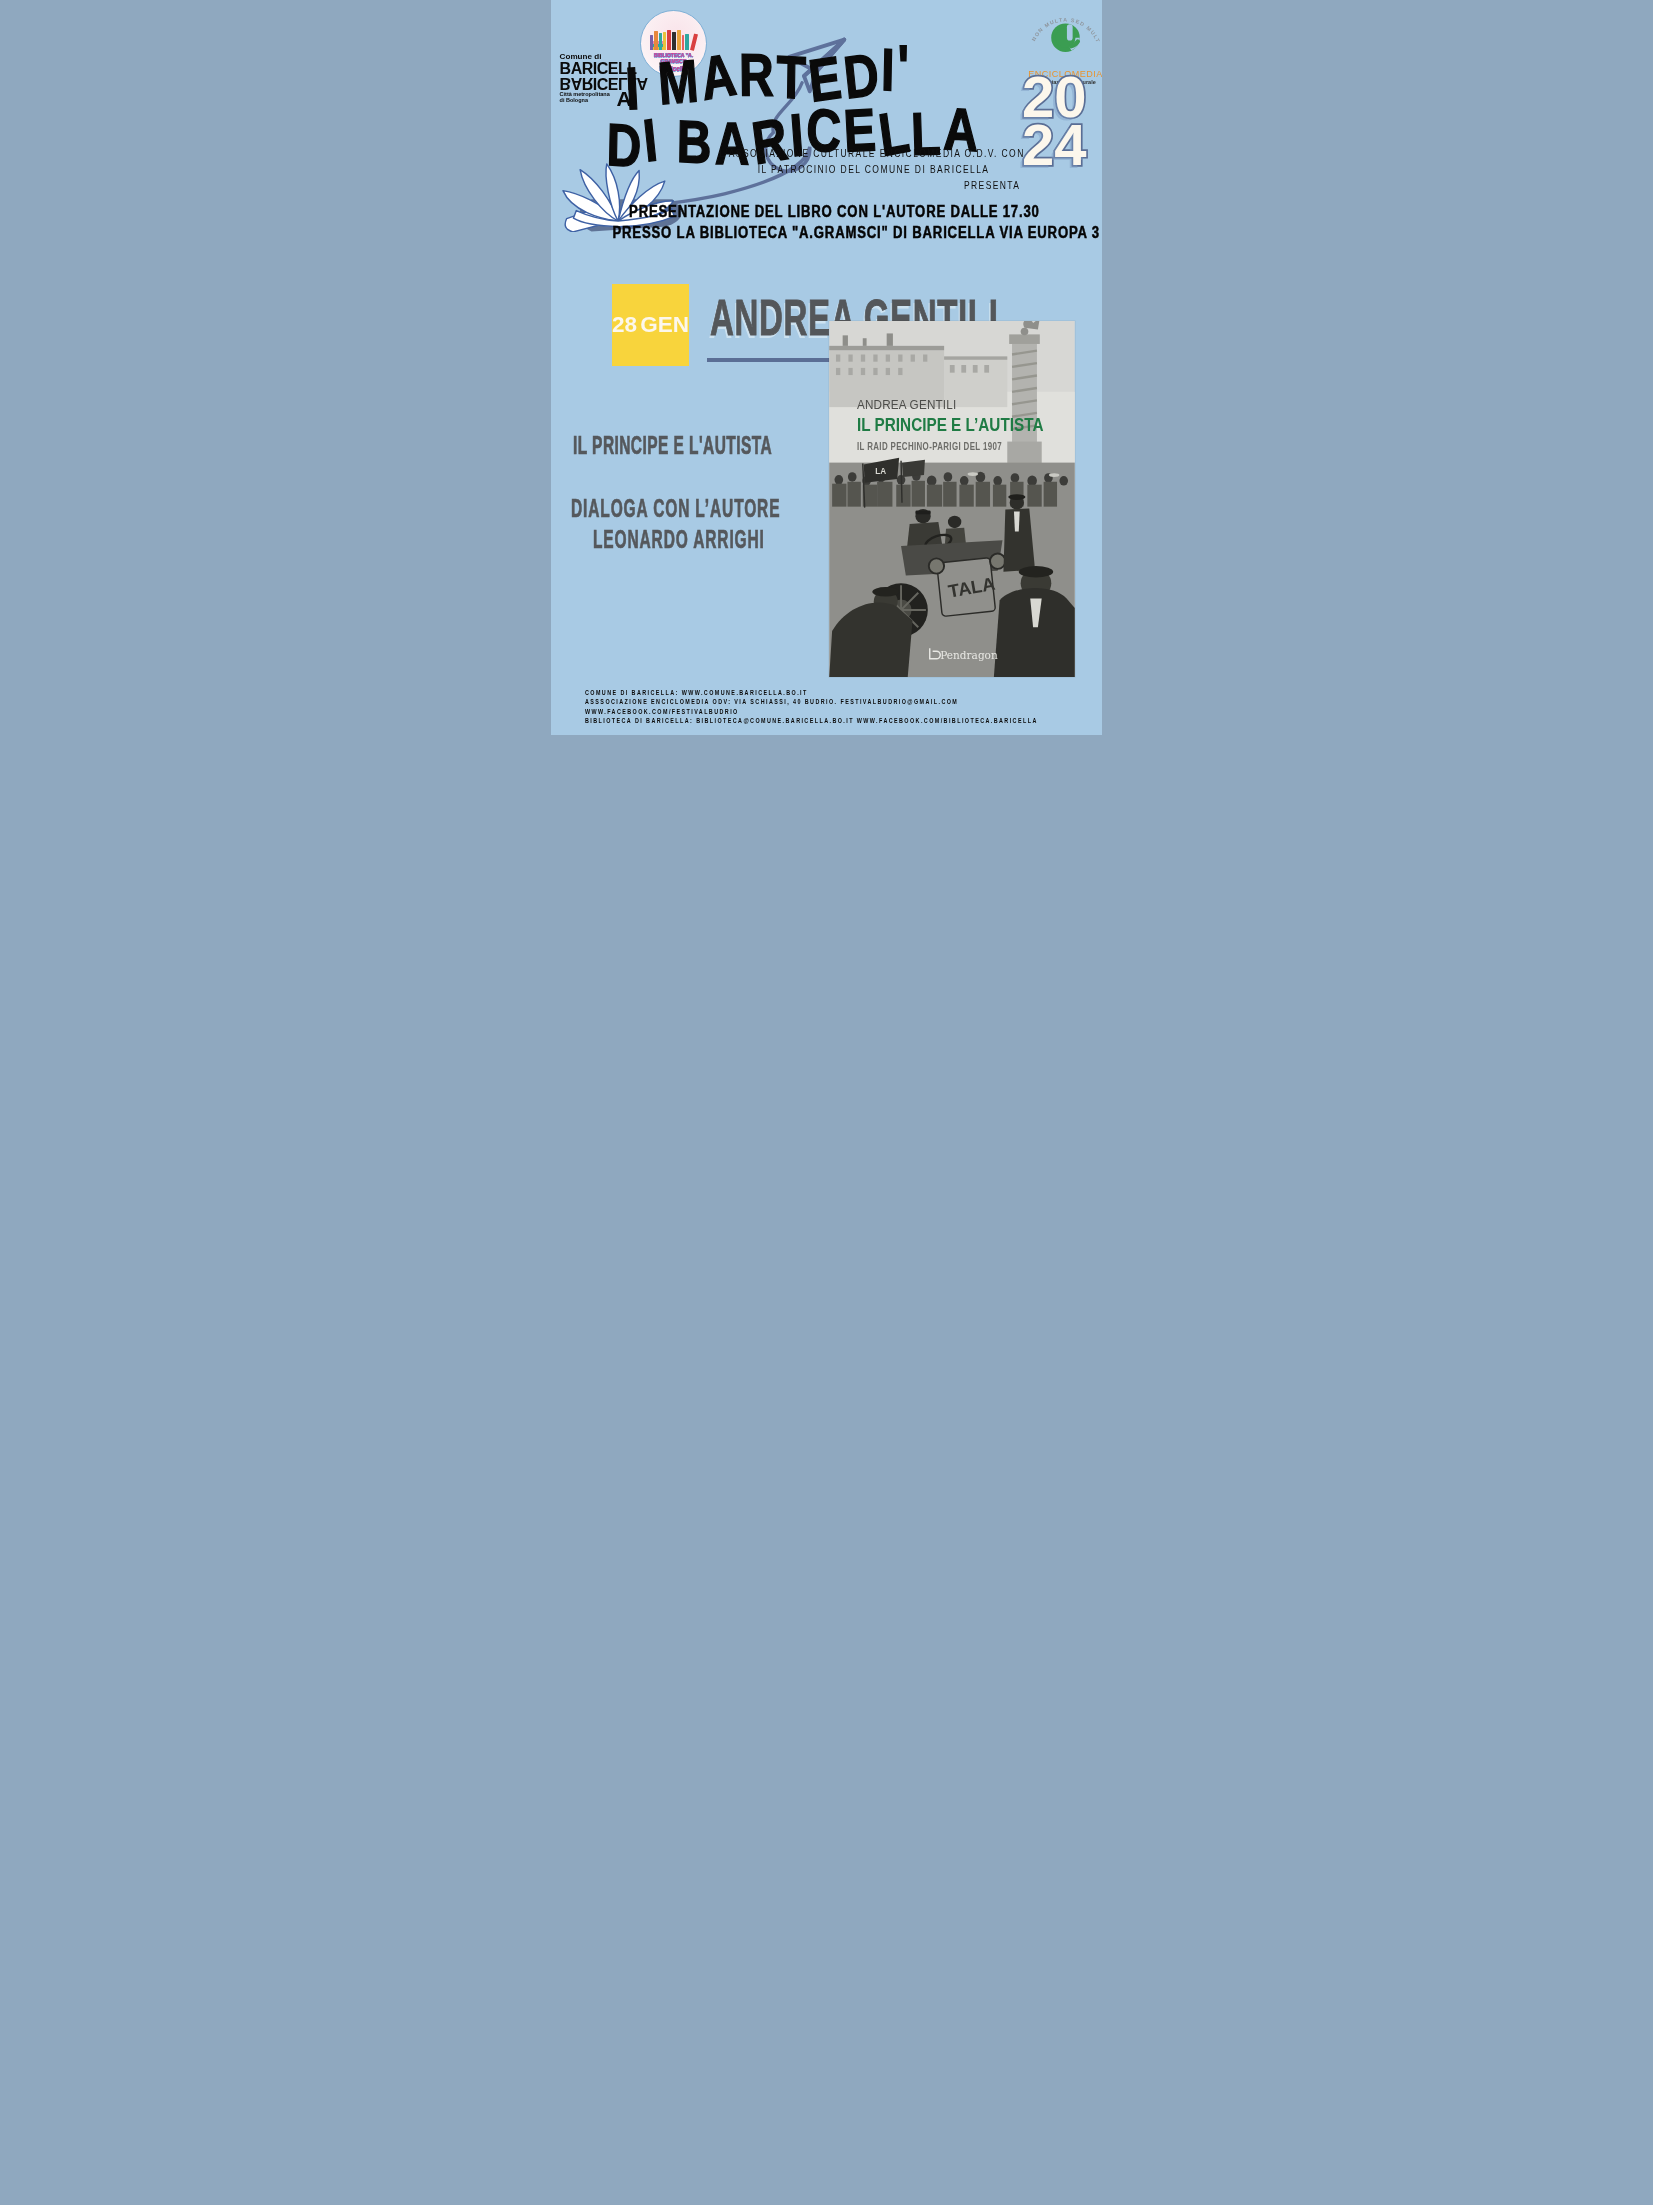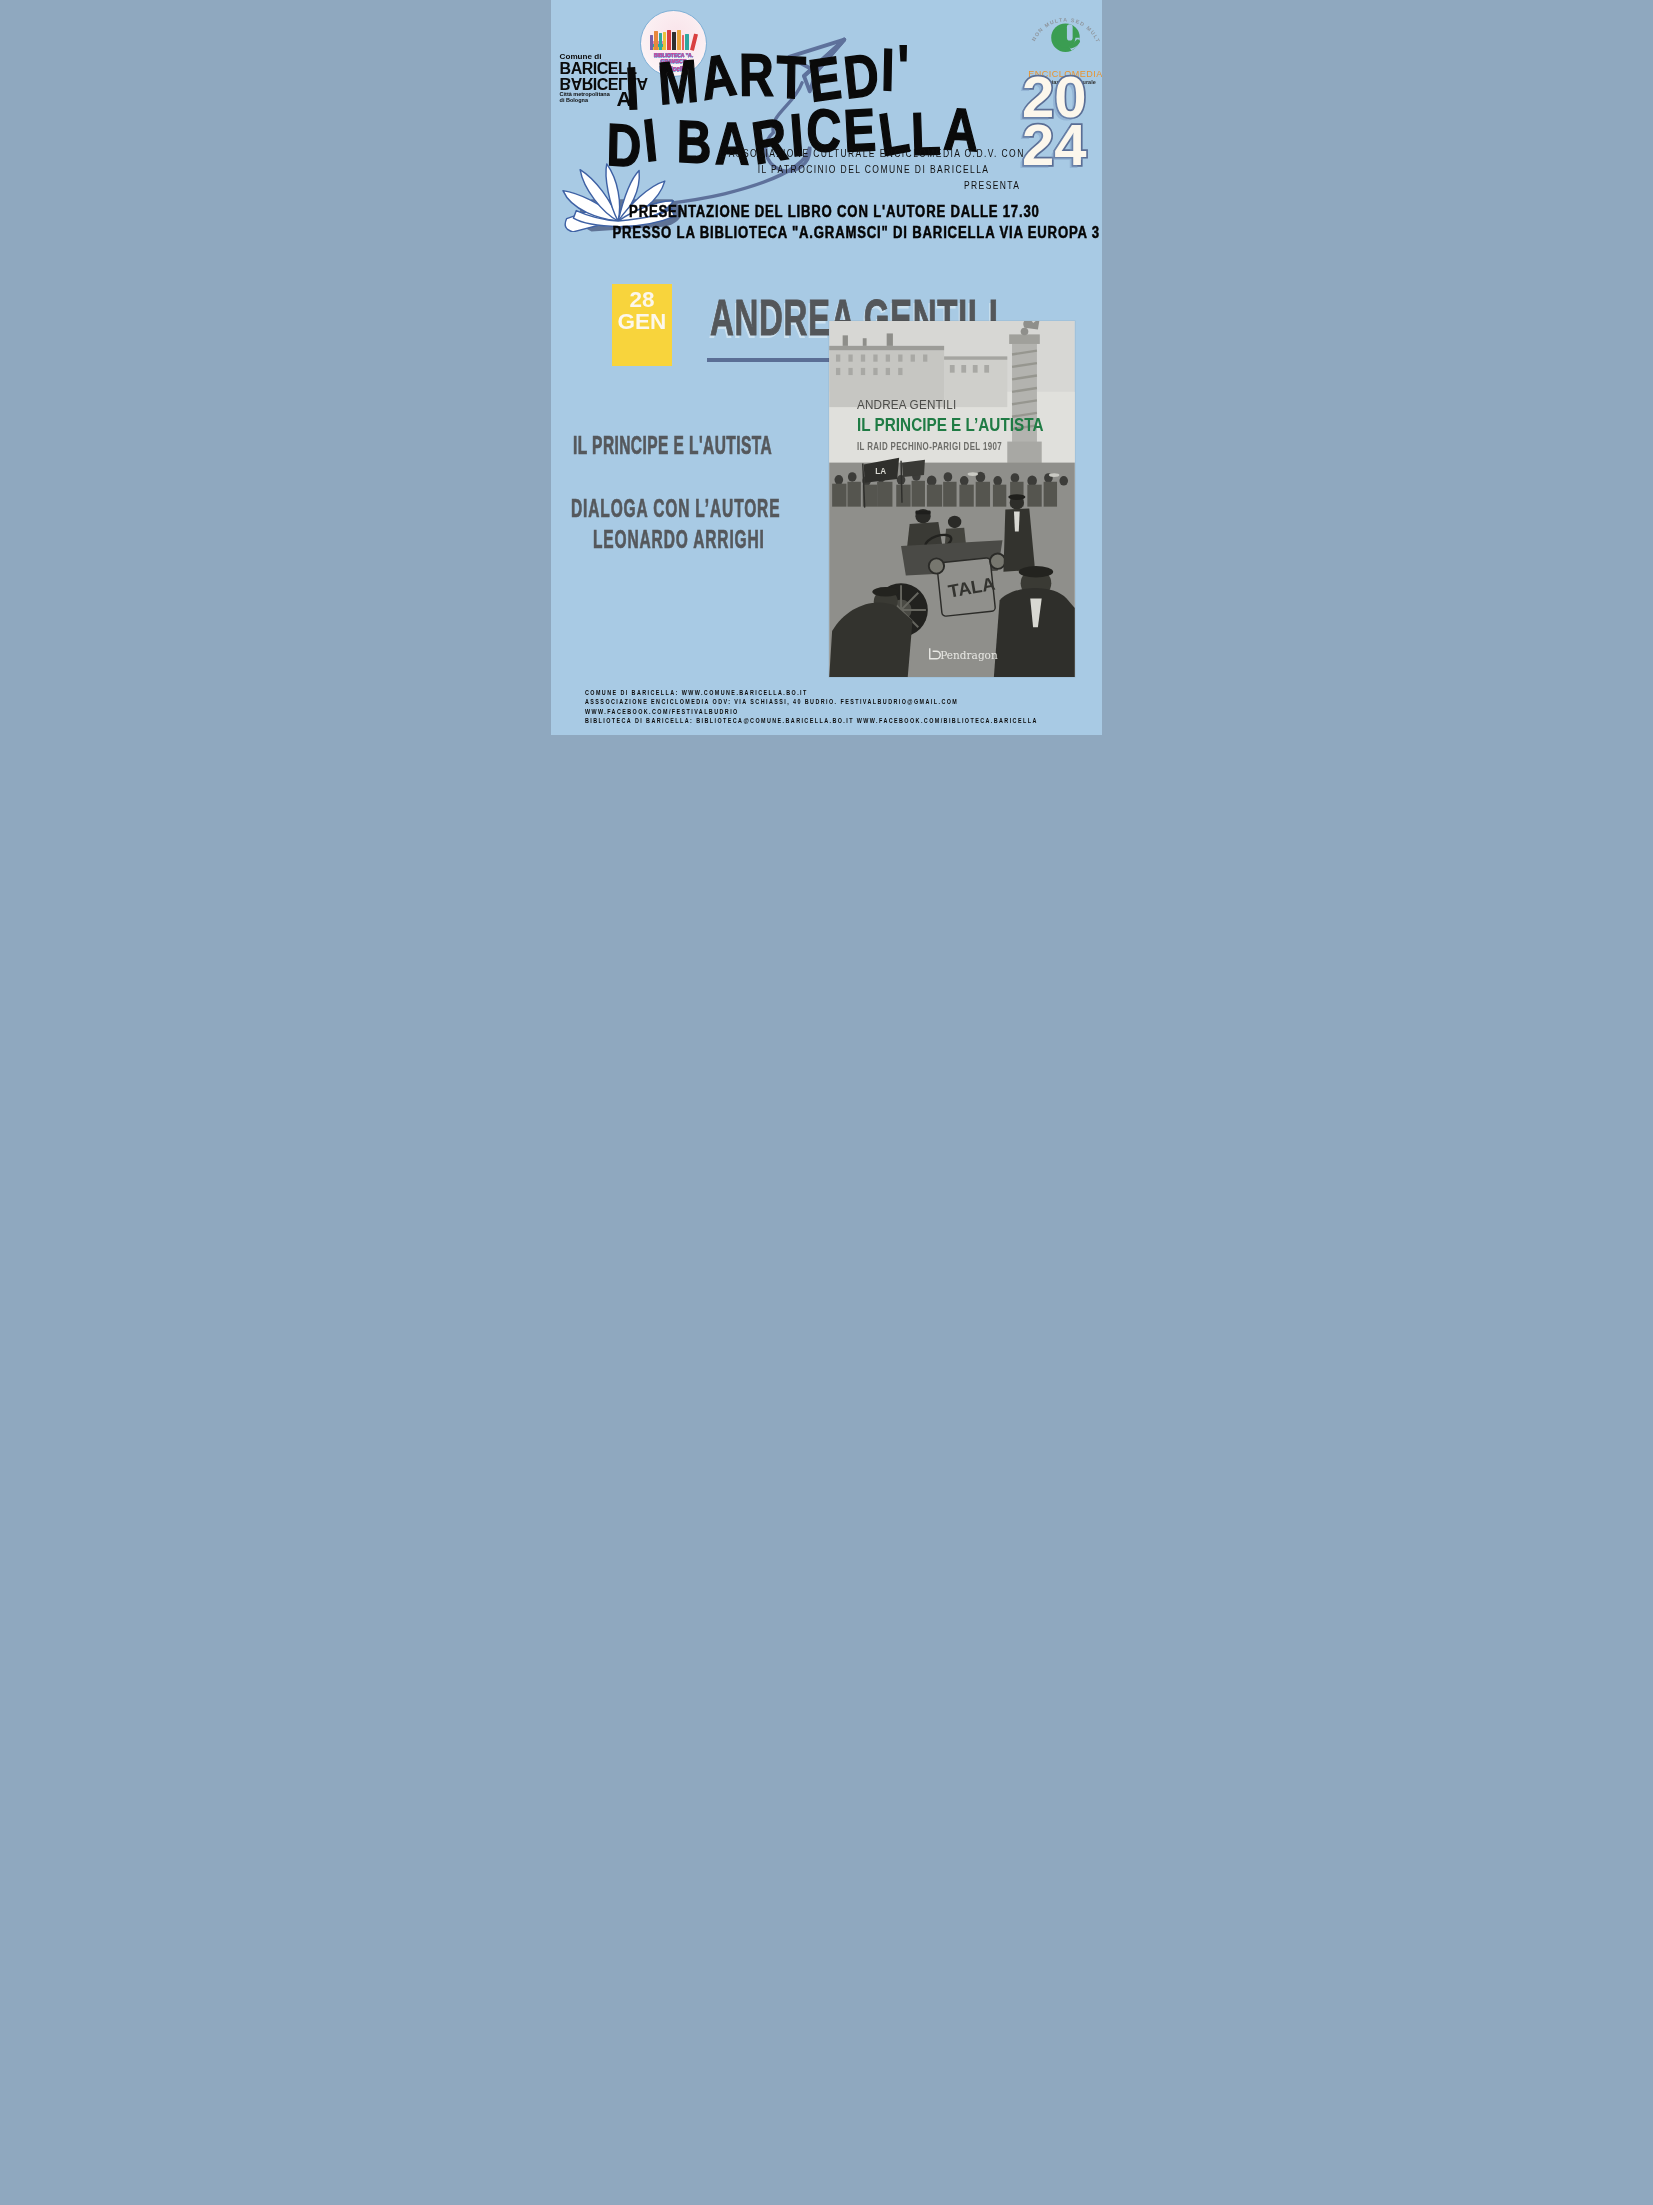--- a/index.html
+++ b/index.html
@@ -45,22 +45,22 @@
   
   .intro{position:absolute;left:115px;top:146px;width:364px;text-align:right;color:#101010;}
   .intro div{line-height:14px;}
   .intro .cx{display:inline-block;transform:scaleX(.74);transform-origin:center;
     font-size:11.5px;font-weight:400;letter-spacing:1.9px;white-space:nowrap;}
   .event{position:absolute;left:0;top:203px;width:551px;text-align:center;color:#050505;margin-left:8px;}
   .event div{line-height:18px;}
   .event .cx{display:inline-block;transform:scaleX(.82);transform-origin:center;
     font-size:16px;font-weight:900;letter-spacing:1px;white-space:nowrap;-webkit-text-stroke:0.5px #050505;}
   
-  .datebox{position:absolute;left:61px;top:284px;width:60px;height:82px;background:#F8D43C;
-    display:flex;flex-direction:column;align-items:center;
+  .datebox{position:absolute;left:61px;top:284px;width:77px;height:82px;background:#F8D43C;
+    display:flex;flex-direction:row;justify-content:space-between;align-items:center;
     padding:4.8px 0;box-sizing:border-box;color:#FCF7EC;}
   .datebox .d{font-size:22.5px;font-weight:700;line-height:1;}
   .heading{position:absolute;left:159px;top:293px;font-size:50px;font-weight:900;line-height:1;
     color:#54575A;letter-spacing:1px;white-space:nowrap;-webkit-text-stroke:1px #54575A;
     transform:scaleX(.66);transform-origin:left top;
     text-shadow:-2.4px 2.9px 0 #CDE2F0;}
   .heading-bar{position:absolute;left:156px;top:358px;width:198px;height:4.3px;background:#5A6E95;}
   
   .bodytxt{position:absolute;color:#55585C;font-weight:900;line-height:1;white-space:nowrap;
     -webkit-text-stroke:0.7px #55585C;transform-origin:left top;}

